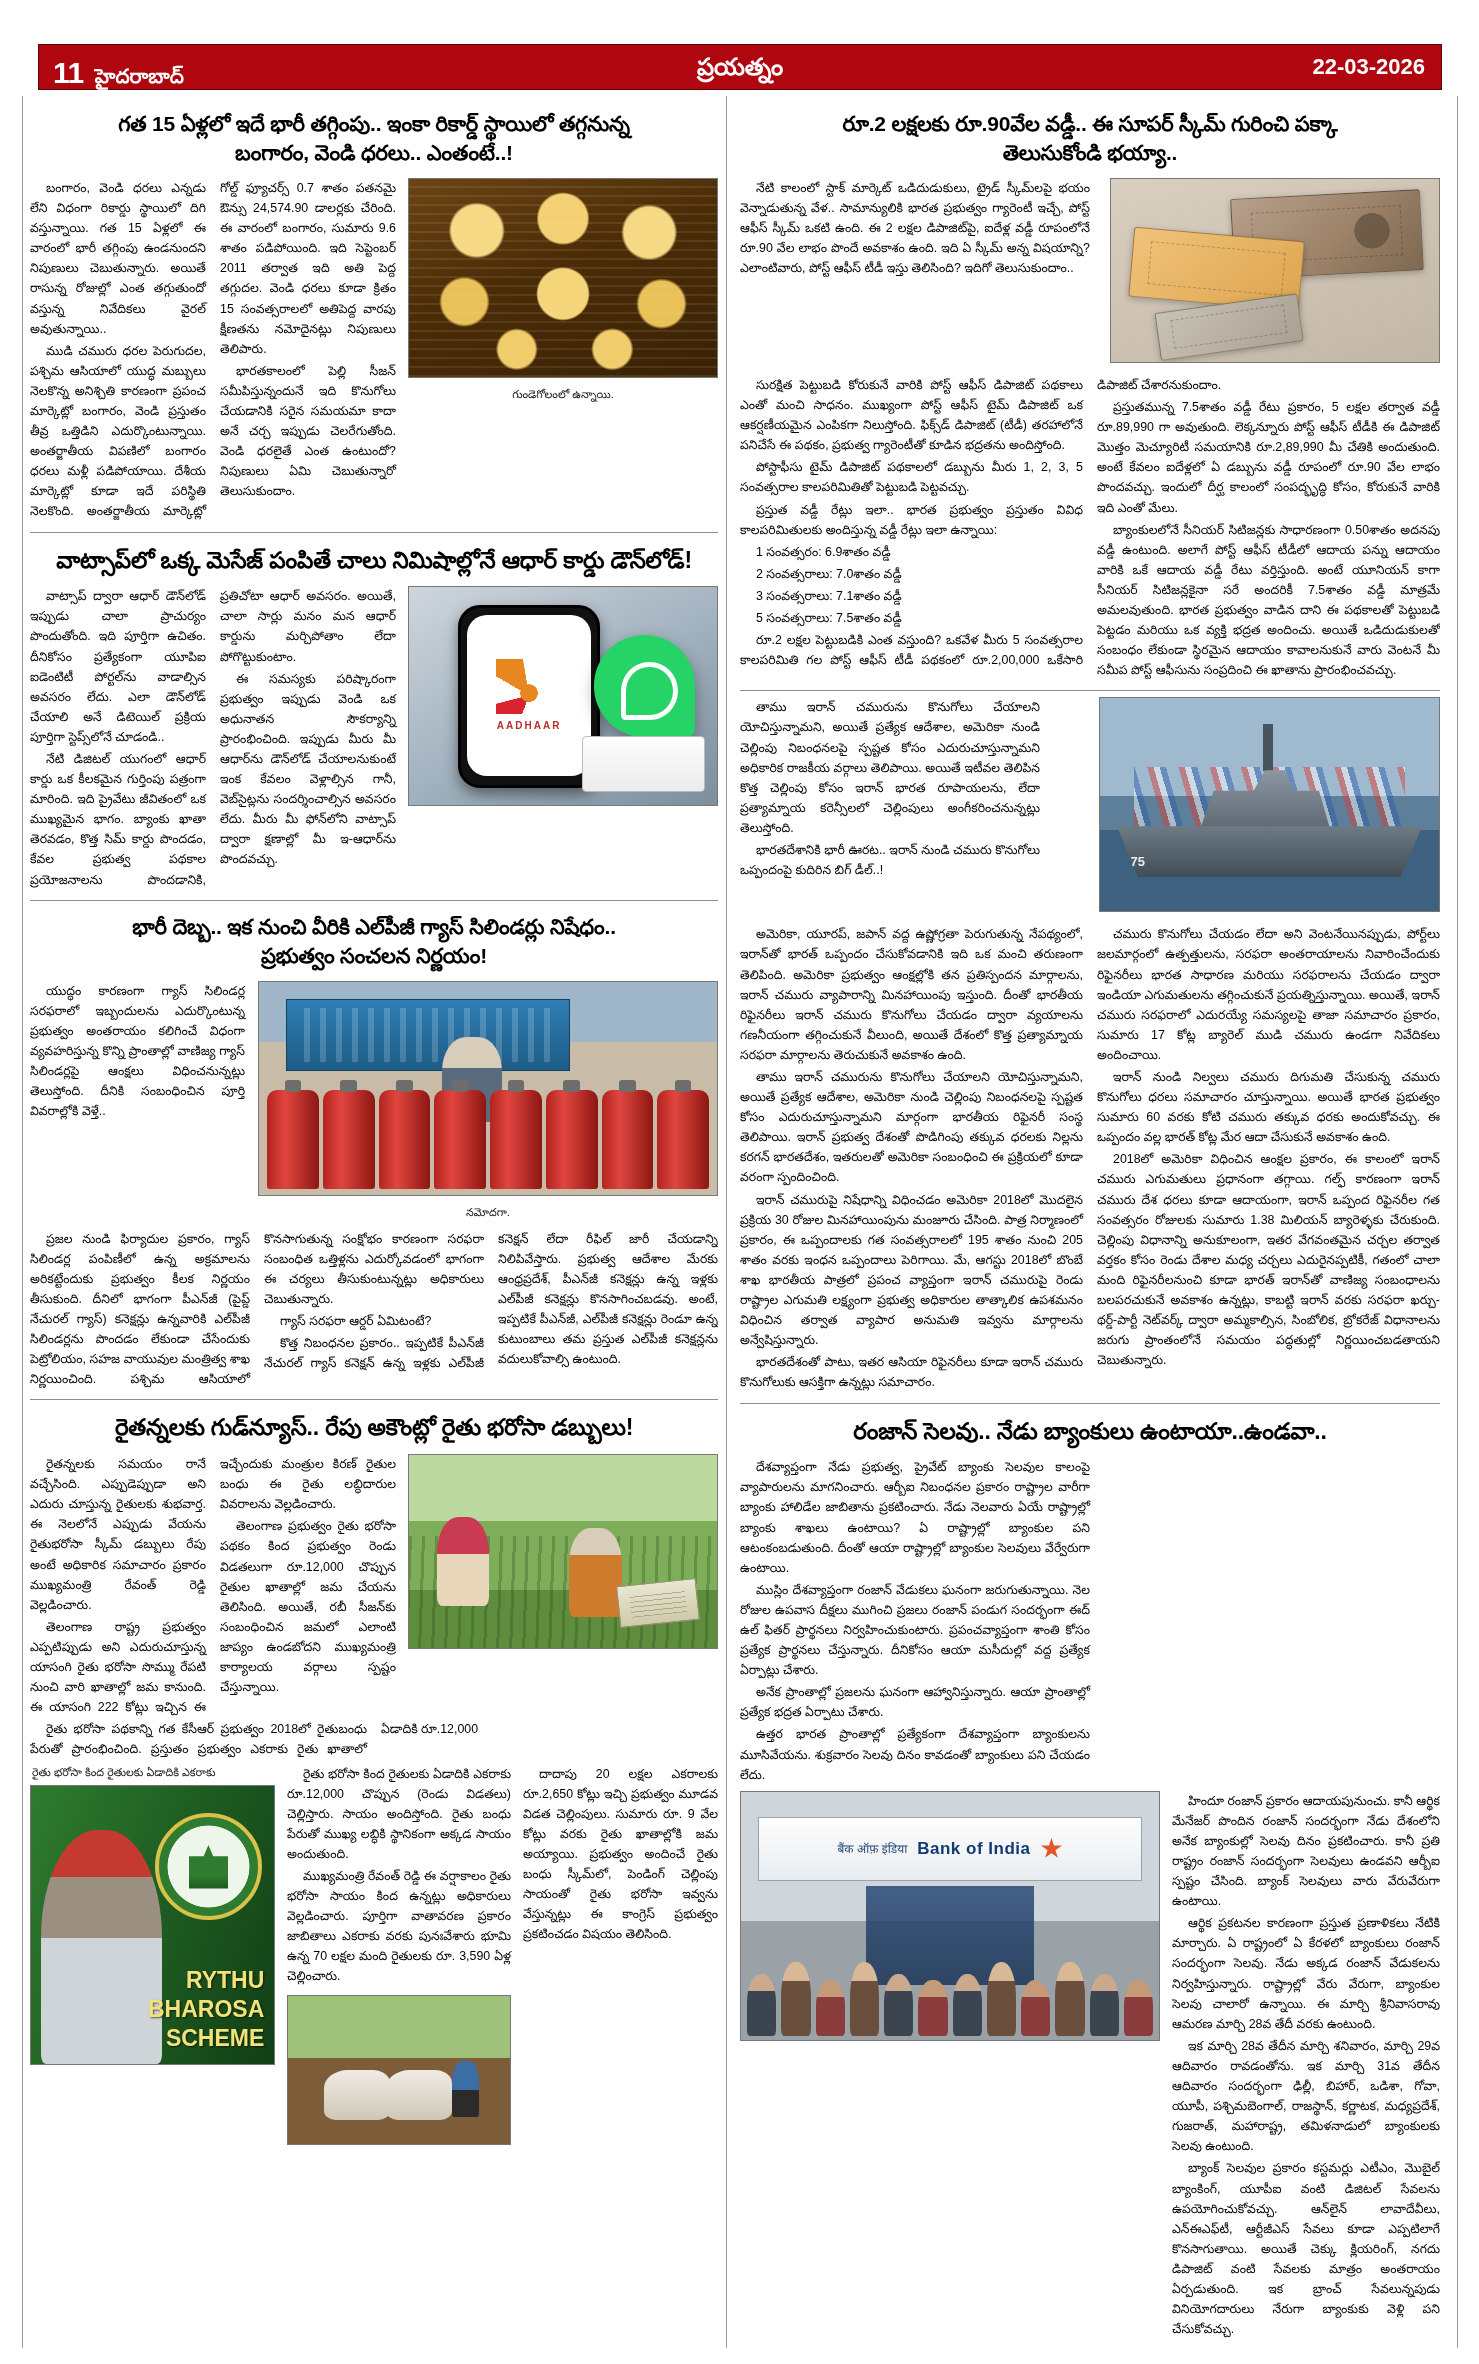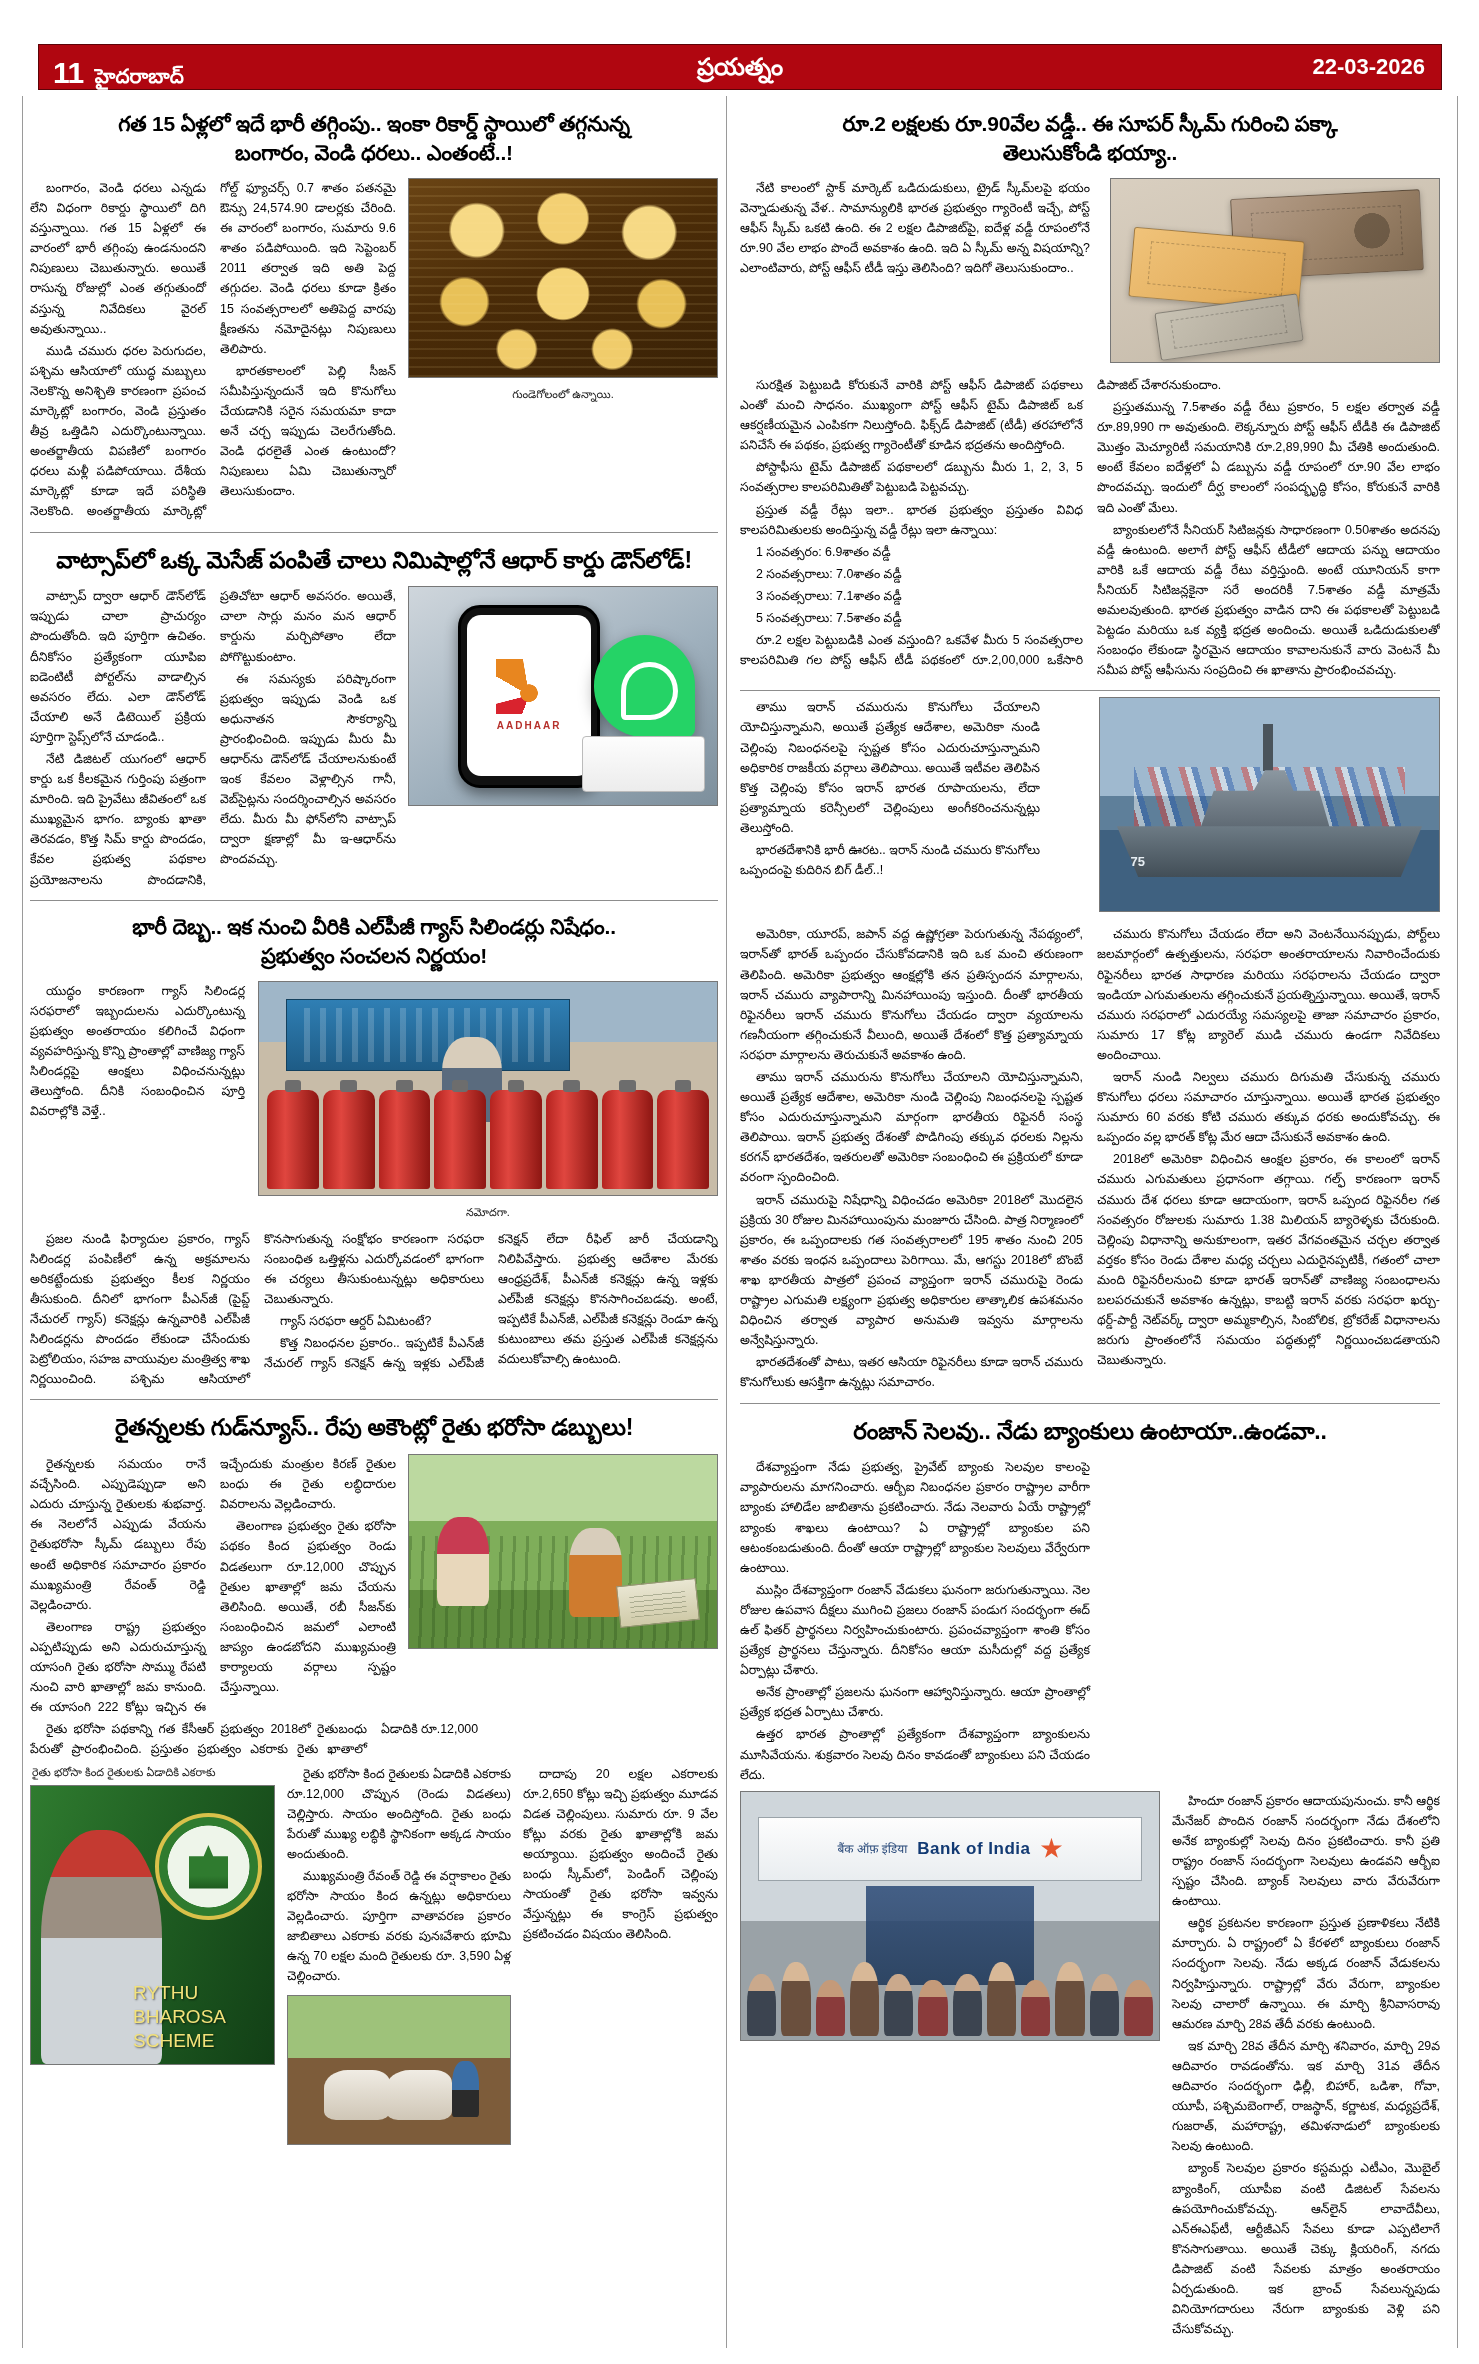--- a/index.html
+++ b/index.html
@@ -167,21 +167,21 @@
   }
 
   
   .art-whatsapp { background: linear-gradient(150deg,#cfd6dc 0%, #9fb0bd 55%, #7d8f9c 100%); }
   .wa-phone {
     position:absolute; left:16%; top:8%; width:46%; height:84%;
     background:#111; border-radius:22px; border:3px solid #000;
     box-shadow: 0 6px 14px rgba(0,0,0,.45);
   }
   .wa-screen {
-    position:absolute; inset:7px 6px 9px 6px; background:#fff; border-radius:14px;
+    position:absolute; inset:7px 6px 9px 6px; background:#fff; border-radius:20px;
     display:flex; flex-direction:column; align-items:center; justify-content:center; gap:6px;
   }
   .aadhaar-logo {
     width:54%; height:34%;
     background:
       radial-gradient(circle at 50% 62%, #e8861f 0 18%, transparent 19%),
       conic-gradient(from 200deg at 50% 66%, #d9232e 0 55deg, transparent 56deg),
       conic-gradient(from 300deg at 50% 66%, #e8861f 0 50deg, transparent 51deg);
   }
   .aadhaar-word { font-size:10px; letter-spacing:2px; font-weight:700; color:#b6312c; }
@@ -254,21 +254,21 @@
     border-radius:50%; border:4px solid #d9c14a;
     background:radial-gradient(circle, #eef5ea 0 58%, #2f7b2f 59% 100%);
   }
   .rb-seal::after{
     content:""; position:absolute; left:30%; top:28%; width:40%; height:44%;
     background:linear-gradient(180deg,#2f7b2f 0 70%, #1d5a1e 100%);
     clip-path: polygon(50% 0,62% 26%,100% 26%,100% 100%,0 100%,0 26%,38% 26%);
   }
   .rb-text{
     position:absolute; right:4%; bottom:4%; width:54%;
-    color:#f3e27a; font-weight:400; font-size:19px; line-height:1.25; text-align:left;
+    color:#f3e27a; font-weight:700; font-size:23px; line-height:1.25; text-align:right;
     text-shadow:1px 1px 2px rgba(0,0,0,.6);
   }
 
   
   .art-plough{ background: linear-gradient(180deg,#9ec27a 0 42%, #7d5c3a 42% 100%); }
   .ox{ position:absolute; bottom:16%; width:30%; height:34%;
        background:linear-gradient(180deg,#f0ece4,#cfc6b6); border-radius:36% 26% 18% 18%; }
   .ox1{ left:16%; } .ox2{ left:44%; }
   .ploughman{ position:absolute; right:14%; bottom:18%; width:12%; height:38%;
        background:linear-gradient(180deg,#3b6ea5 0 52%, #2b2b2b 52% 100%); border-radius:40% 40% 8% 8%; }

